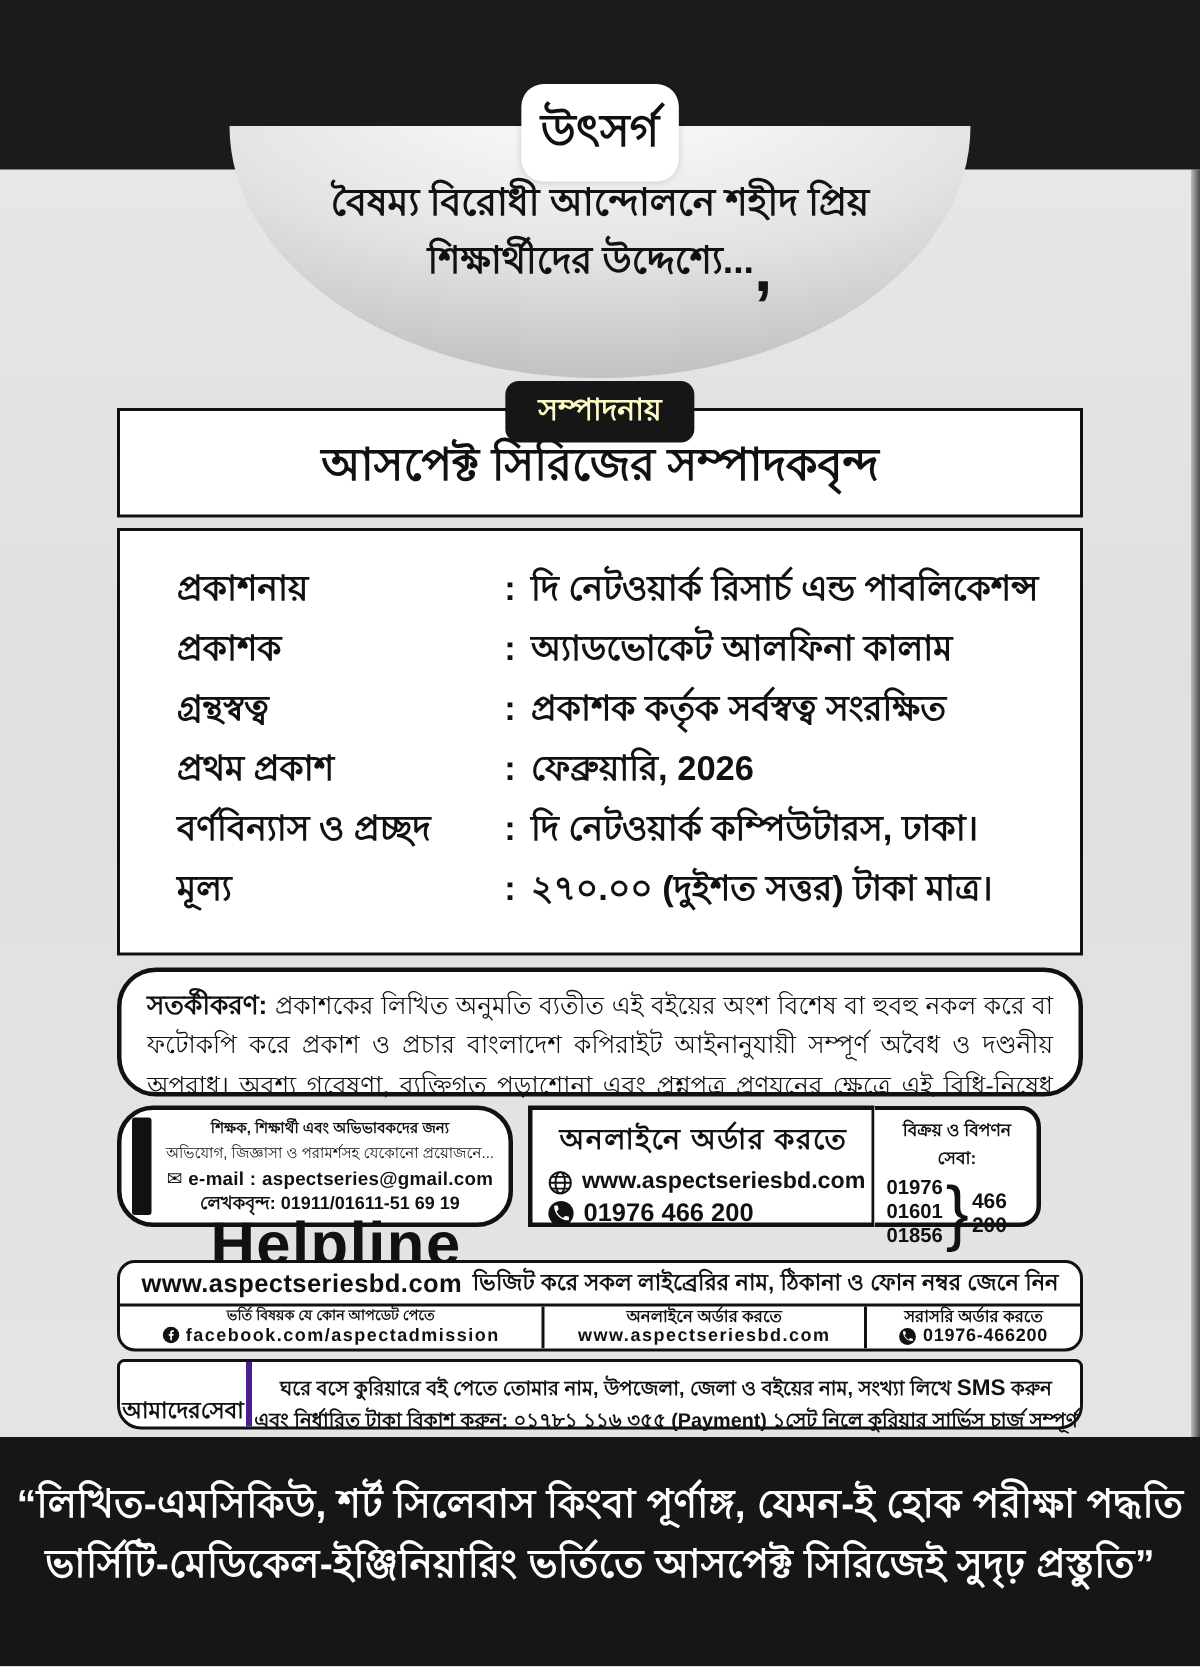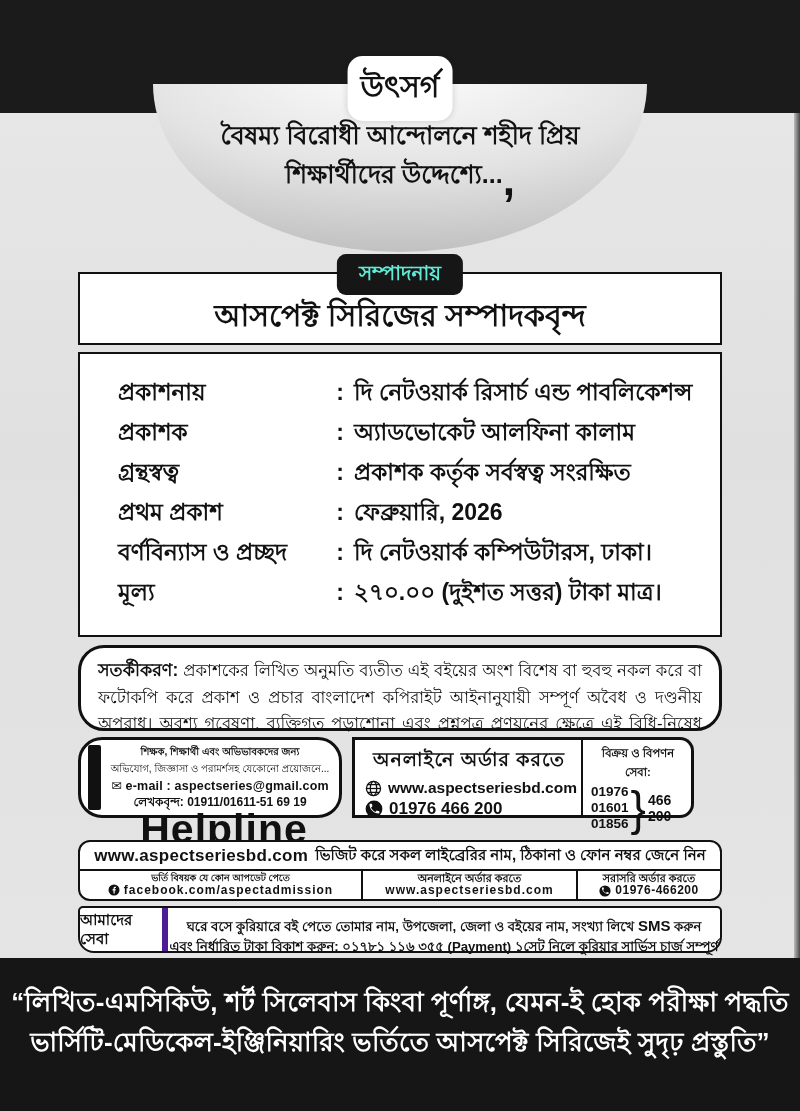--- a/index.html
+++ b/index.html
@@ -24,24 +24,24 @@
           background:#fff; border-radius:15px; padding:7px 13px; font-size:30px; font-weight:800;
           box-shadow:0 0 6px rgba(0,0,0,.15); }
   .dedication-text { position:absolute; left:0; top:116px; width:800px; text-align:center; z-index:3;
           font-size:25px; font-weight:800; line-height:1.55; }
   .dedication-text .flourish { font-size:44px; font-weight:900; line-height:0; vertical-align:-12px; }
 
   
   .wbox { position:absolute; background:#fff; border:2px solid #111; }
 
   
-  .editors-box { left:78px; top:272px; width:644px; height:73px; display:flex; align-items:flex-end; justify-content:center; }
+  .editors-box { left:78px; top:272px; width:644px; height:73px; display:flex; align-items:flex-start; justify-content:center; }
   .editors-title { font-size:30px; font-weight:800; padding-top:12px; }
   .editors-badge { position:absolute; left:50%; top:254px; transform:translateX(-50%); z-index:4;
-          background:#161616; color:#5eead4; border-radius:9px; padding:4px 22px; font-size:20px; font-weight:700; }
+          background:#161616; color:#fef9c3; border-radius:9px; padding:4px 22px; font-size:20px; font-weight:700; }
 
   
   .pub-box { left:78px; top:352px; width:644px; height:285px; display:flex; flex-direction:column;
              justify-content:space-between; padding:20px 26px 22px 38px; }
   .pub-row { display:grid; grid-template-columns:208px 28px 1fr; align-items:baseline;
              font-size:23px; font-weight:800; }
   .pub-colon { text-align:center; }
 
   
   .warn-box { left:78px; top:645px; width:644px; height:86px; border-width:3px; border-radius:26px;
@@ -78,22 +78,22 @@
   .web-head .txt { font-size:15px; font-weight:700; }
   .web-cols { display:flex; height:28px; }
   .web-col { display:flex; flex-direction:column; align-items:center; justify-content:center; }
   .web-col + .web-col { border-left:2px solid #111; }
   .wc1 { width:281px; } .wc2 { width:215px; } .wc3 { flex:1; }
   .web-cap { font-size:9.5px; font-weight:600; line-height:1.1; }
   .web-val { font-size:12px; font-weight:800; letter-spacing:1px; display:flex; align-items:center; gap:4px; line-height:1.1; }
 
   
   .sms-box { left:78px; top:906px; width:644px; height:47px; border-radius:5px 5px 16px 16px; display:flex; }
-  .sms-label { width:88px; border-right:6px solid #4c1d95; display:flex; flex-direction:column;
-               align-items:flex-start; justify-content:center; font-size:15px; font-weight:800; line-height:1.25; }
+  .sms-label { width:88px; border-right:4px solid #4c1d95; display:flex; flex-direction:row;
+               align-items:flex-end; justify-content:center; font-size:15px; font-weight:800; line-height:1.25; }
   .sms-body { flex:1; text-align:center; font-size:13.2px; font-weight:600; line-height:1.55; padding-top:6px; }
   .sms-bold { font-size:15px; font-weight:800; font-family:"Liberation Sans",sans-serif; }
 
   .icon { display:inline-flex; flex:none; }
 </style>
 </head>
 <body>
 
 <div class="page">
 

